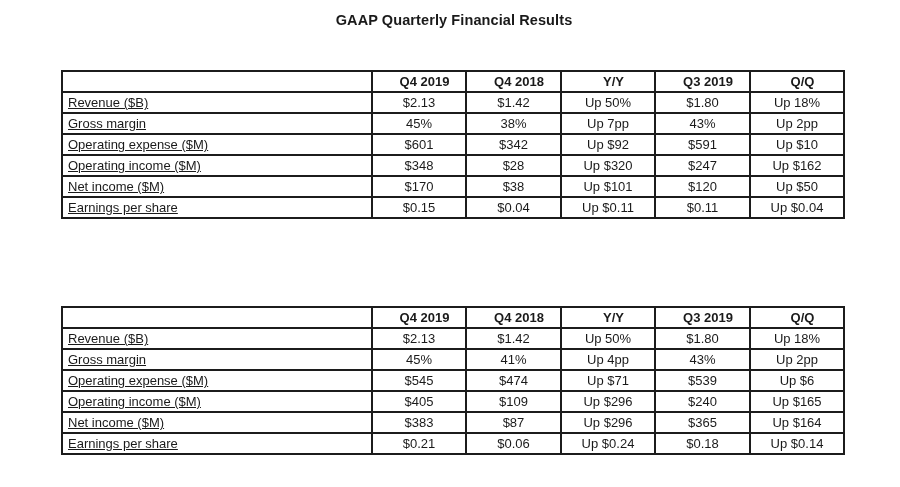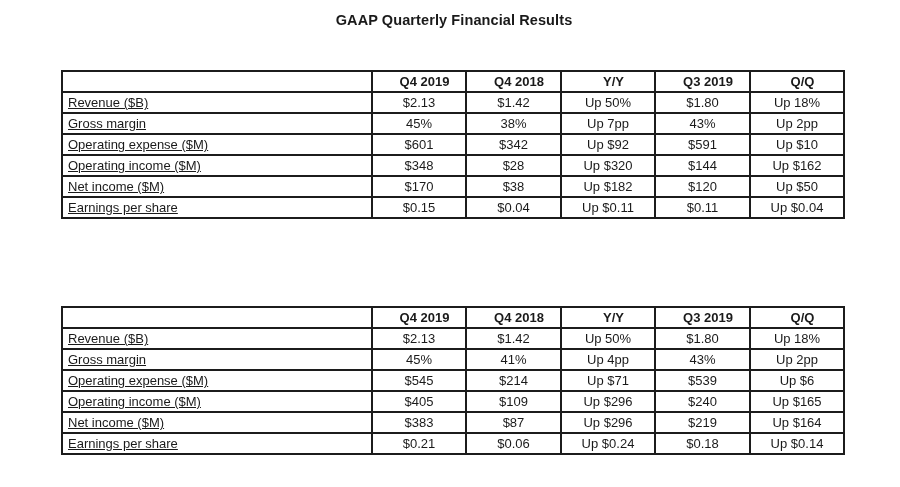--- a/index.html
+++ b/index.html
@@ -106,28 +106,28 @@
         <td class="cell-value">$342</td>
         <td class="cell-value">Up $92</td>
         <td class="cell-value">$591</td>
         <td class="cell-value">Up $10</td>
       </tr>
       <tr>
         <td class="row-label">Operating income ($M)</td>
         <td class="cell-value">$348</td>
         <td class="cell-value">$28</td>
         <td class="cell-value">Up $320</td>
-        <td class="cell-value">$144</td>
+        <td class="cell-value">$247</td>
         <td class="cell-value">Up $162</td>
       </tr>
       <tr>
         <td class="row-label">Net income ($M)</td>
         <td class="cell-value">$170</td>
         <td class="cell-value">$38</td>
-        <td class="cell-value">Up $182</td>
+        <td class="cell-value">Up $101</td>
         <td class="cell-value">$120</td>
         <td class="cell-value">Up $50</td>
       </tr>
       <tr>
         <td class="row-label">Earnings per share</td>
         <td class="cell-value">$0.15</td>
         <td class="cell-value">$0.04</td>
         <td class="cell-value">Up $0.11</td>
         <td class="cell-value">$0.11</td>
         <td class="cell-value">Up $0.04</td>
@@ -168,39 +168,39 @@
         <td class="row-label">Gross margin</td>
         <td class="cell-value">45%</td>
         <td class="cell-value">41%</td>
         <td class="cell-value">Up 4pp</td>
         <td class="cell-value">43%</td>
         <td class="cell-value">Up 2pp</td>
       </tr>
       <tr>
         <td class="row-label">Operating expense ($M)</td>
         <td class="cell-value">$545</td>
-        <td class="cell-value">$214</td>
+        <td class="cell-value">$474</td>
         <td class="cell-value">Up $71</td>
         <td class="cell-value">$539</td>
         <td class="cell-value">Up $6</td>
       </tr>
       <tr>
         <td class="row-label">Operating income ($M)</td>
         <td class="cell-value">$405</td>
         <td class="cell-value">$109</td>
         <td class="cell-value">Up $296</td>
         <td class="cell-value">$240</td>
         <td class="cell-value">Up $165</td>
       </tr>
       <tr>
         <td class="row-label">Net income ($M)</td>
         <td class="cell-value">$383</td>
         <td class="cell-value">$87</td>
         <td class="cell-value">Up $296</td>
-        <td class="cell-value">$219</td>
+        <td class="cell-value">$365</td>
         <td class="cell-value">Up $164</td>
       </tr>
       <tr>
         <td class="row-label">Earnings per share</td>
         <td class="cell-value">$0.21</td>
         <td class="cell-value">$0.06</td>
         <td class="cell-value">Up $0.24</td>
         <td class="cell-value">$0.18</td>
         <td class="cell-value">Up $0.14</td>
       </tr>

